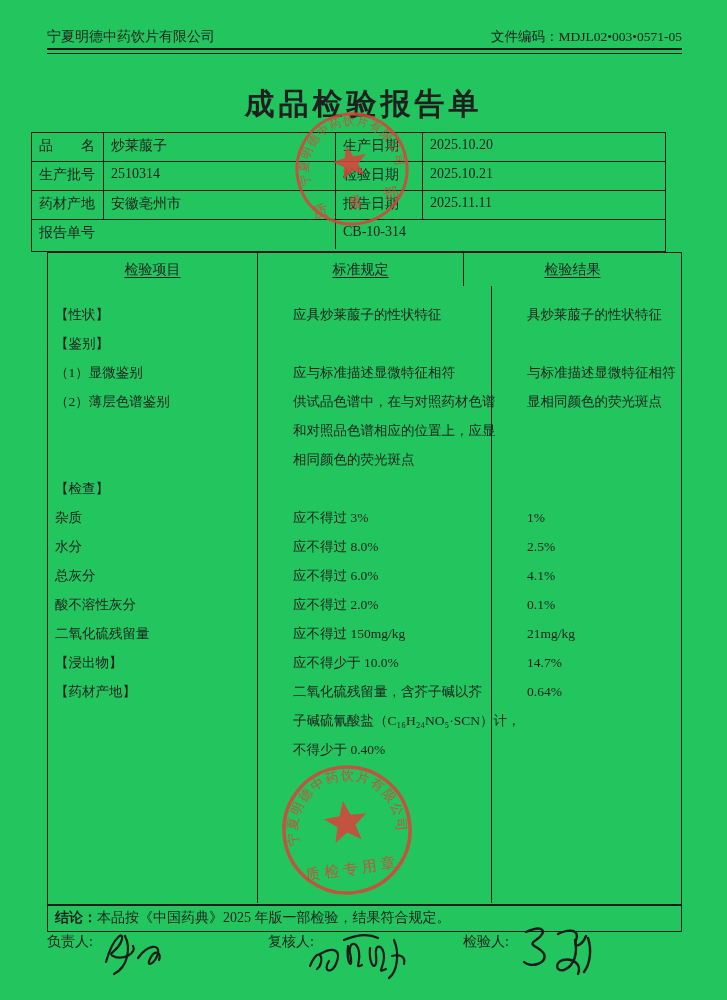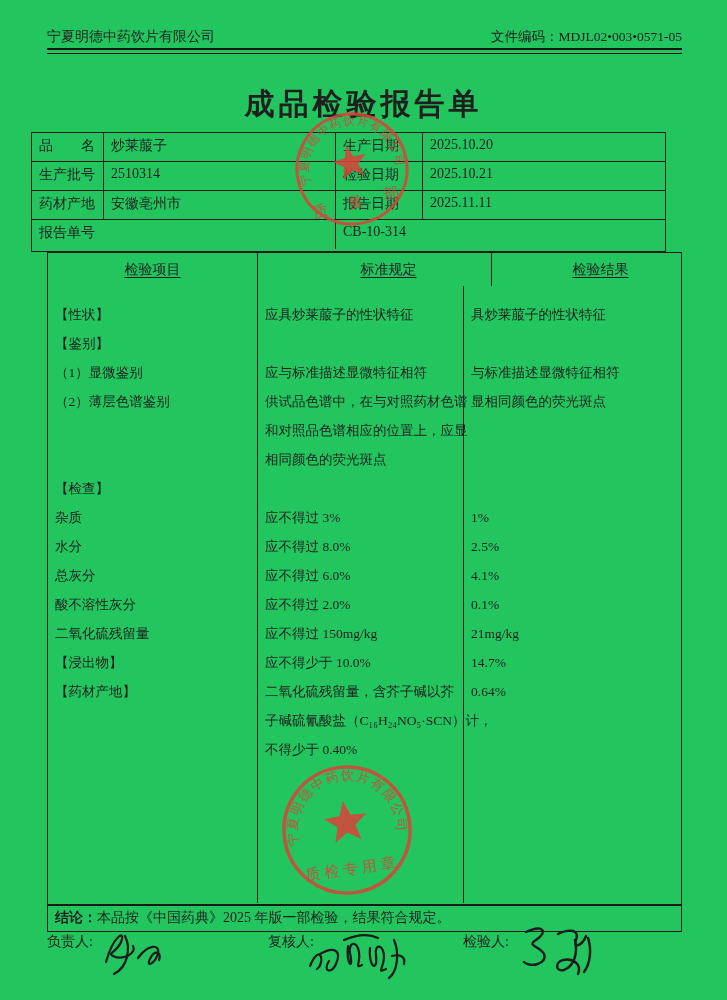--- a/index.html
+++ b/index.html
@@ -21,23 +21,23 @@
   .irow:last-child{border-bottom:none;}
   .icell{box-sizing:border-box;padding:4px 0 0 7px;white-space:nowrap;overflow:visible;}
   .c-l1{width:72px;border-right:1px solid #1a1a1a;}
   .c-v1{width:232px;border-right:1px solid #1a1a1a;}
   .c-l2{width:87px;border-right:1px solid #1a1a1a;}
   .c-v2{flex:1;}
   .c-wide{width:304px;border-right:1px solid #1a1a1a;}
   
   .insp-table{position:absolute;left:47px;top:252px;width:635px;height:653px;
     border:1.5px solid #1a1a1a;box-sizing:border-box;font-size:13.5px;}
-  .insp-head{display:flex;height:33px;box-sizing:border-box;gap:28px;}
+  .insp-head{display:flex;height:33px;box-sizing:border-box;}
   .hcell{box-sizing:border-box;text-align:center;padding-top:8px;font-size:14px;}
-  .insp-body{display:flex;height:617px;box-sizing:border-box;}
+  .insp-body{display:flex;height:617px;box-sizing:border-box;gap:28px;}
   .bcol{box-sizing:border-box;padding:14px 0 0 7px;position:relative;}
   .w1{width:210px;border-right:1px solid #1a1a1a;}
   .w2{width:206px;border-right:1px solid #1a1a1a;}
   .w3{flex:1;border-right:none;}
   .hu{text-decoration:underline;text-underline-offset:3px;}
   .line{height:29px;line-height:29px;white-space:nowrap;overflow:visible;}
   
   .conclusion{position:absolute;left:47px;top:905px;width:635px;height:27px;
     border:1.5px solid #1a1a1a;box-sizing:border-box;padding:3px 0 0 7px;font-size:14px;white-space:nowrap;}
   .conclusion b{font-weight:bold;}

